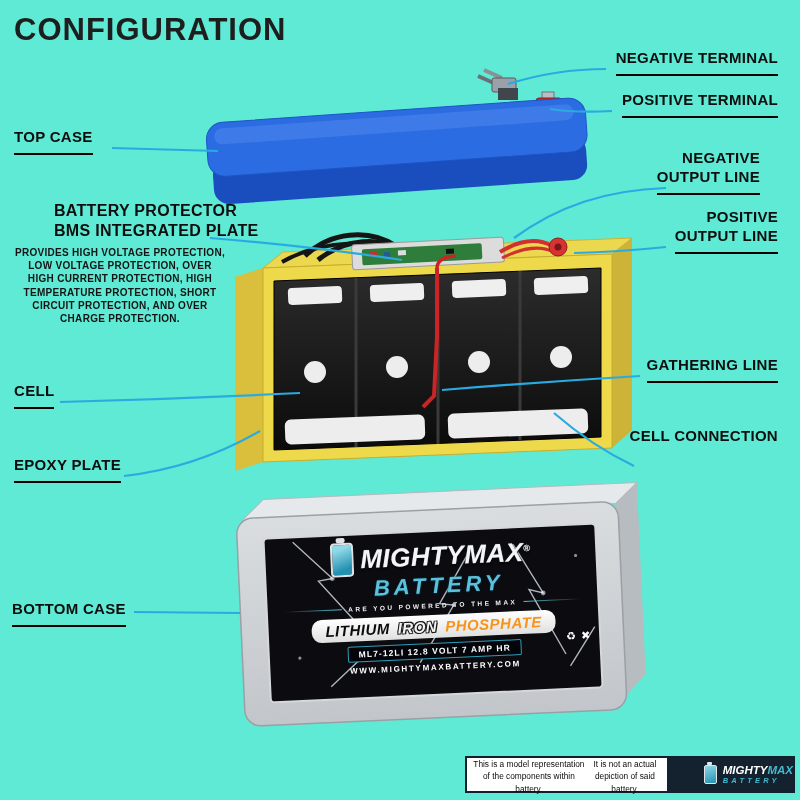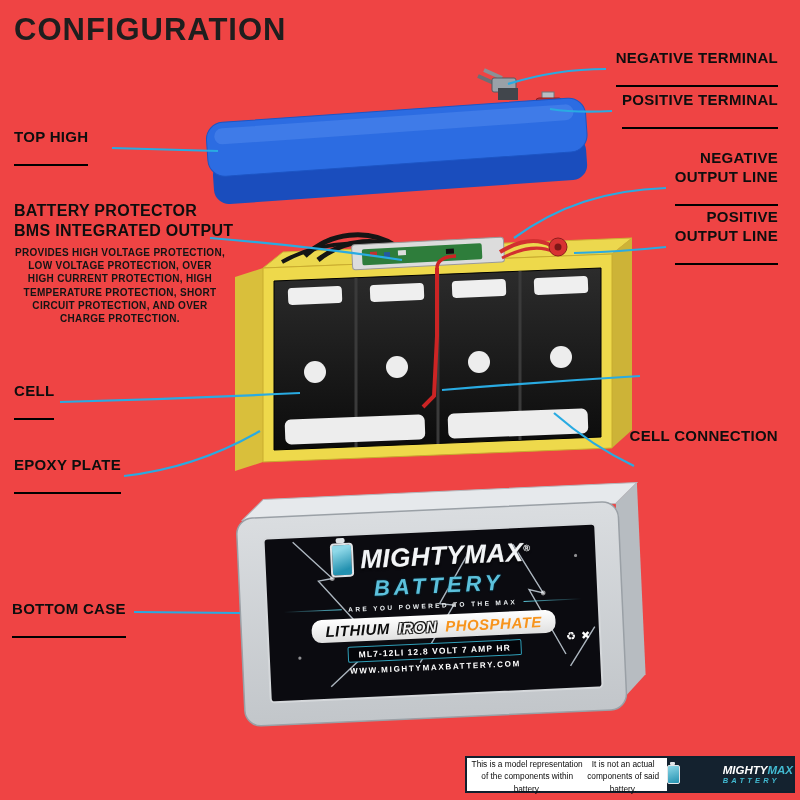--- a/index.html
+++ b/index.html
@@ -1,25 +1,25 @@
 <!DOCTYPE html>
 <html><head>
 <meta charset="utf-8">
 <style>
   html,body{margin:0;padding:0;width:800px;height:800px;overflow:hidden;background:#fff;
     font-family:"Liberation Sans", sans-serif;}
-  .stage{position:relative;width:800px;height:800px;background:#ef4444;}
+  .stage{position:relative;width:800px;height:800px;background:#5eead4;}
   svg.art{position:absolute;left:0;top:0;z-index:1;}
   .title{position:absolute;left:14px;top:12px;font-size:31px;font-weight:600;letter-spacing:1px;
     color:#1e1e1e;z-index:2;}
   .lbl{position:absolute;z-index:2;font-weight:bold;font-size:15px;color:#0e0e0e;
     letter-spacing:.3px;line-height:19px;white-space:nowrap;}
   .lbl.right{text-align:right;}
-  .lbl .ul{display:inline-block;border-bottom:2.5px solid #000;padding-bottom:18px;}
-  .lbl .big{font-size:16px;line-height:20px;}
+  .lbl .ul{display:inline-block;border-bottom:2.5px solid #000;padding-bottom:7px;}
+  .lbl .big{font-size:16px;line-height:20px;margin-left:40px;}
   .desc{margin-top:5px;width:212px;font-size:10px;font-weight:bold;line-height:1.32;
     text-align:center;color:#141414;white-space:normal;}
   
   .product-label{position:absolute;left:266px;top:530px;width:334px;height:166px;
     transform:rotate(-2.6deg);background:#0b0b10;border:2px solid #d5d8db;border-radius:5px;
     box-sizing:border-box;display:flex;flex-direction:column;align-items:center;
     overflow:hidden;z-index:2;}
   .bolts{position:absolute;left:0;top:0;}
   .pl-rel{position:relative;display:flex;flex-direction:column;align-items:center;width:100%;}
   .brand-row{display:flex;align-items:center;gap:7px;margin-top:7px;}
@@ -48,21 +48,21 @@
     font-size:8.5px;font-weight:bold;letter-spacing:1.1px;padding:2px 10px;border-radius:2px;}
   .website{margin-top:4px;font-size:8px;font-weight:bold;color:#fff;letter-spacing:1.7px;}
   .label-icons{position:absolute;right:9px;top:104px;display:flex;gap:5px;color:#fff;
     font-size:11px;z-index:2;}
   
   .footer{position:absolute;left:465px;top:756px;width:330px;height:37px;display:flex;
     border:2px solid #11202e;background:#fff;box-sizing:border-box;z-index:3;}
   .foot-text{flex:1;display:flex;flex-direction:row;justify-content:center;
     text-align:center;font-size:8.3px;line-height:1.5;color:#0b0b0b;padding:0 4px;}
   .foot-logo{width:126px;background:#14222f;display:flex;align-items:center;
-    justify-content:space-between;gap:6px;}
+    justify-content:flex-end;gap:6px;}
   .foot-batt{width:11px;height:17px;border:1.5px solid #e2e6e9;border-radius:2px;
     background:linear-gradient(160deg,#8ed8e8,#2391b0);position:relative;}
   .foot-batt::before{content:"";position:absolute;top:-4px;left:2px;width:5px;height:3px;
     background:#e2e6e9;border-radius:1px;}
   .foot-brand-line1{font-style:italic;font-weight:bold;font-size:11.5px;line-height:1.15;color:#fff;}
   .foot-brand-line1 .max{color:#42b9d0;}
   .foot-brand-line2{font-style:italic;font-size:7.5px;font-weight:bold;letter-spacing:3.2px;
     color:#42b9d0;line-height:1.15;}
 </style>
 </head>
@@ -168,34 +168,37 @@
 
   <div class="title">CONFIGURATION</div>
 
   <div class="lbl right" style="top:48px;right:22px;">
     <span class="ul">NEGATIVE TERMINAL</span>
   </div>
   <div class="lbl right" style="top:90px;right:22px;">
     <span class="ul">POSITIVE TERMINAL</span>
   </div>
   <div class="lbl" style="top:127px;left:14px;">
-    <span class="ul">TOP HIGH</span>
-  </div>
-  <div class="lbl right" style="top:148px;right:22px;">
+    <span class="ul">TOP CASE</span>
+  </div>
+  <div class="lbl right" style="top:148px;right:40px;">
     <span>NEGATIVE</span><br>
     <span class="ul">OUTPUT LINE</span>
   </div>
   <div class="lbl right" style="top:207px;right:22px;">
     <span>POSITIVE</span><br>
     <span class="ul">OUTPUT LINE</span>
   </div>
   <div class="lbl" style="top:201px;left:14px;">
     <span class="big">BATTERY PROTECTOR</span><br>
-    <span class="big">BMS INTEGRATED OUTPUT</span>
+    <span class="big">BMS INTEGRATED PLATE</span>
     <div class="desc">PROVIDES HIGH VOLTAGE PROTECTION, LOW VOLTAGE PROTECTION, OVER HIGH CURRENT PROTECTION, HIGH TEMPERATURE PROTECTION, SHORT CIRCUIT PROTECTION, AND OVER CHARGE PROTECTION.</div>
+  </div>
+  <div class="lbl right" style="top:355px;right:22px;">
+    <span class="ul">GATHERING LINE</span>
   </div>
   <div class="lbl" style="top:381px;left:14px;">
     <span class="ul">CELL</span>
   </div>
   <div class="lbl right" style="top:426px;right:22px;margin-left:35px;">
     <span>CELL CONNECTION</span><br>
   </div>
   <div class="lbl" style="top:455px;left:14px;">
     <span class="ul">EPOXY PLATE</span>
   </div>
@@ -241,21 +244,21 @@
     </div>
     <div class="label-icons">
       <span>♻</span>
       <span>✖</span>
     </div>
   </div>
 
   <div class="footer">
     <div class="foot-text">
       <span>This is a model representation of the components within battery.</span>
-      <span>It is not an actual components of said battery.</span>
+      <span>It is not an actual depiction of said battery.</span>
     </div>
     <div class="foot-logo">
       <span class="foot-batt"></span>
       <span>
         <div class="foot-brand-line1"><span>MIGHTY</span><span class="max">MAX</span></div>
         <div class="foot-brand-line2">BATTERY</div>
       </span>
     </div>
   </div>
 

